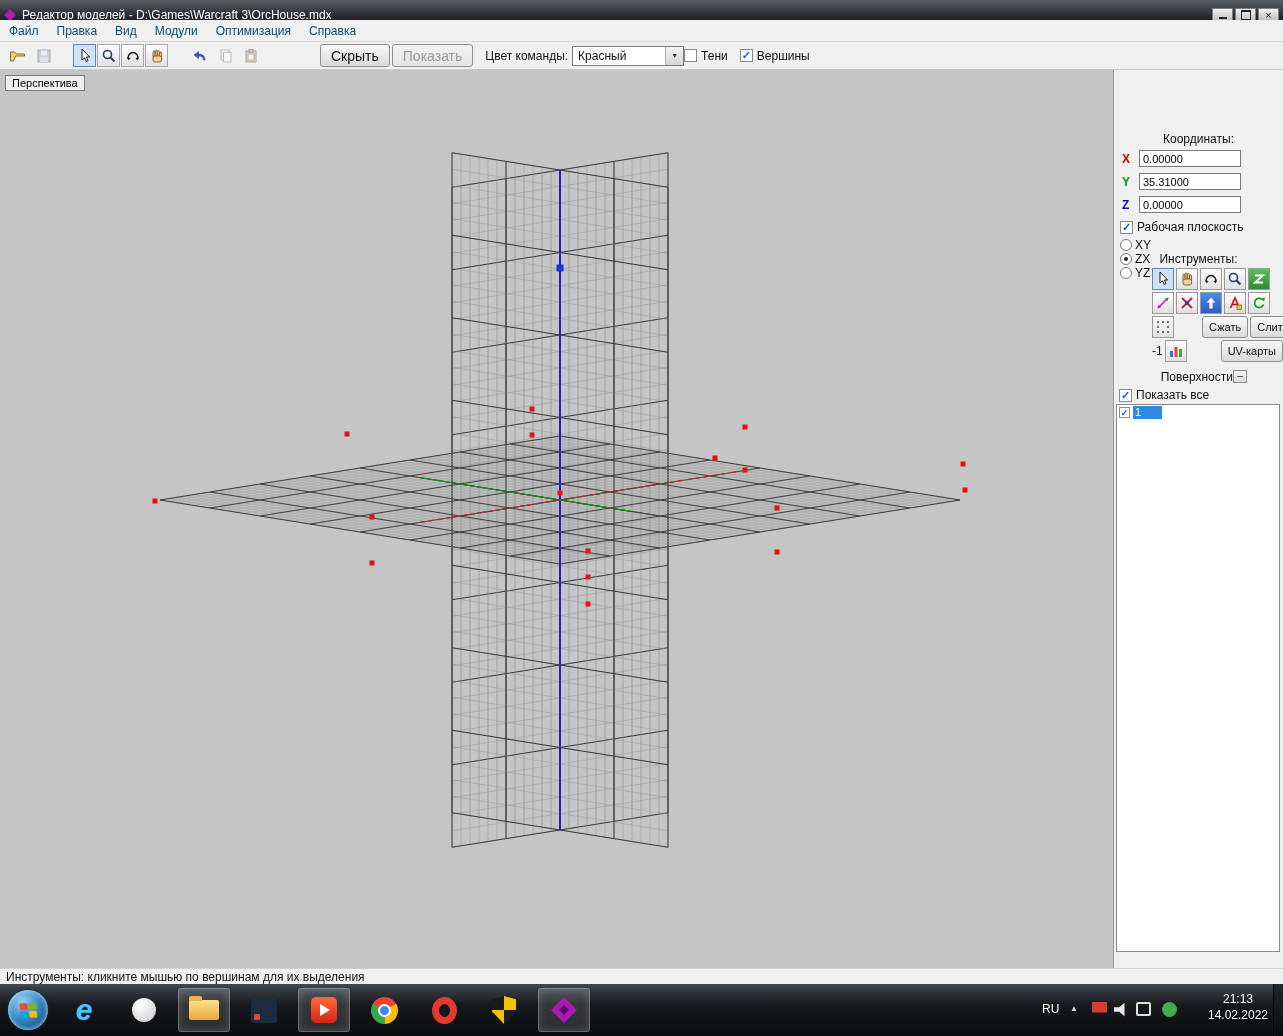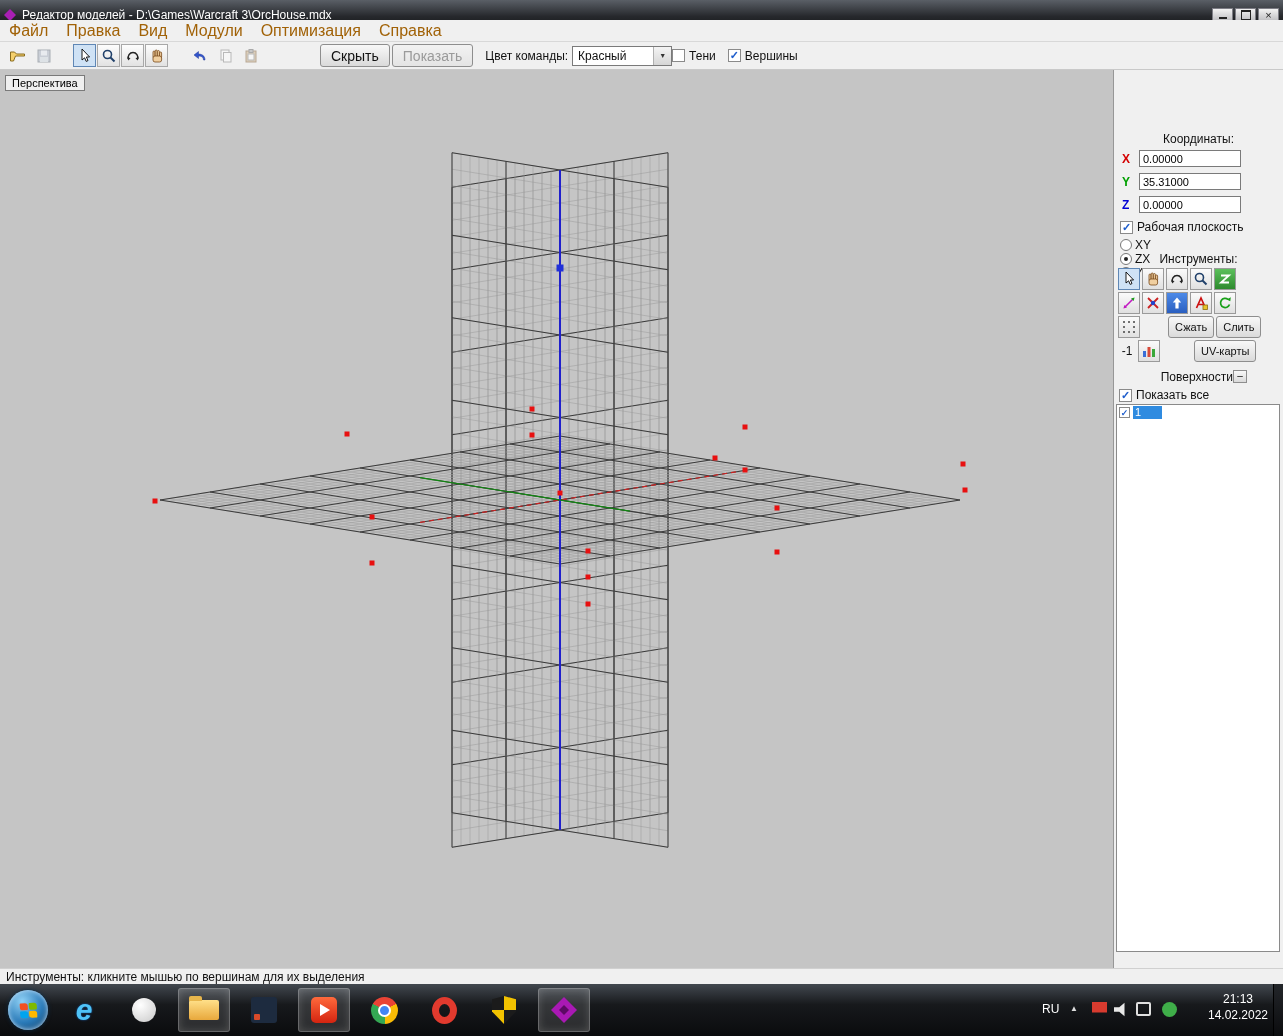--- a/index.html
+++ b/index.html
@@ -15,34 +15,34 @@
   .title-text{flex:1;white-space:nowrap;overflow:hidden;}
   .win-btn{width:21px;height:15px;margin-left:2px;background:linear-gradient(#f2f2f2,#b9b9bd);
     border:1px solid #7d7d85;display:flex;align-items:center;justify-content:center;
     font-size:11px;color:#222;box-sizing:border-box;}
   .win-btn:last-child{margin-right:4px;}
   .glyph-min{width:8px;height:0;border-bottom:2px solid #222;margin-top:6px;}
   .glyph-max{width:8px;height:7px;border:1px solid #222;border-top-width:2px;}
 
   
   .menubar{position:absolute;left:0;top:20px;width:100%;height:22px;background:#f0f0f0;
-    border-bottom:1px solid #d8d8d8;display:flex;align-items:center;font-size:16px;color:#a16207;box-sizing:border-box;}
+    border-bottom:1px solid #d8d8d8;display:flex;align-items:center;font-size:12px;color:#0c4a6e;box-sizing:border-box;}
   .menu-item{padding:3px 9px;cursor:default;}
 
   
   .toolbar{position:absolute;left:0;top:42px;width:100%;height:28px;background:#f0f0f0;
     border-bottom:1px solid #c9c9c9;display:flex;align-items:center;font-size:12px;color:#111;box-sizing:border-box;}
   .tbtn{width:23px;height:23px;display:flex;align-items:center;justify-content:center;flex:none;box-sizing:border-box;}
   .raised{border:1px solid #a8a8a8;background:linear-gradient(#fdfdfd,#e2e2e2);}
   .pressed{border:1px solid #5f87b5;background:#cfe2f5;}
   .disabled{opacity:.45;}
   .push-btn{height:21px;padding:0 10px;border:1px solid #8e8e8e;border-radius:3px;
     background:linear-gradient(#f8f8f8,#dadada);font-size:14px;display:flex;align-items:center;flex:none;}
   .push-btn.disabled{color:#9a9a9a;opacity:1;background:linear-gradient(#f2f2f2,#e4e4e4);}
-  .combo{width:100px;height:20px;border:1px solid #7a7a7a;background:#fff;display:flex;
+  .combo{width:112px;height:20px;border:1px solid #7a7a7a;background:#fff;display:flex;
     align-items:center;font-size:12px;padding-left:5px;box-sizing:border-box;flex:none;}
   .combo-arrow{margin-left:auto;width:17px;height:100%;background:linear-gradient(#f4f4f4,#d6d6d6);
     border-left:1px solid #b0b0b0;display:flex;align-items:center;justify-content:center;font-size:7px;color:#333;}
   .cb{width:13px;height:13px;border:1px solid #8a8a8a;background:#fff;display:inline-flex;
     align-items:center;justify-content:center;font-size:11px;font-weight:bold;color:#1f5ecc;
     box-sizing:border-box;flex:none;}
   .cb-row{display:flex;align-items:center;gap:4px;flex:none;}
 
   
   .viewport{position:absolute;left:0;top:70px;width:1219px;height:898px;background:#c5c5c5;overflow:hidden;}
@@ -59,21 +59,21 @@
   .coord-label{width:13px;font-weight:bold;font-size:12px;}
   .coord-label.x{color:#d40000}.coord-label.y{color:#00a000}.coord-label.z{color:#0000d4}
   .coord-input{width:102px;height:17px;border:1px solid #7a7a7a;background:#fff;font-size:11px;
     padding:1px 3px;font-family:"Liberation Sans",sans-serif;box-sizing:border-box;}
   .radio{width:12px;height:12px;border:1px solid #777;border-radius:50%;background:#fff;
     display:inline-block;position:relative;box-sizing:border-box;flex:none;}
   .radio.sel::after{content:"";position:absolute;left:3px;top:3px;width:4px;height:4px;border-radius:50%;background:#222;}
   .radio-row{display:flex;align-items:center;gap:3px;}
   .plane-radios{position:absolute;left:6px;top:168px;width:158px;display:flex;justify-content:space-between;flex-direction:column;}
   .tool-rows{position:absolute;left:4px;top:198px;width:162px;}
-  .tool-row{display:flex;align-items:center;margin-bottom:2px;}
+  .tool-row{display:flex;align-items:center;margin-bottom:2px;margin-left:34px;}
   .pbtn{width:22px;height:22px;border:1px solid #9a9a9a;background:linear-gradient(#fbfbfb,#e0e0e0);
     display:flex;align-items:center;justify-content:center;margin-right:2px;box-sizing:border-box;flex:none;}
   .pbtn.pressed{border-color:#5f87b5;background:#cfe2f5;}
   .small-btn{height:20px;padding:0 6px;border:1px solid #8e8e8e;border-radius:3px;
     background:linear-gradient(#f8f8f8,#dadada);font-size:11px;display:flex;align-items:center;flex:none;}
   .surfaces-row{position:absolute;left:0;top:300px;width:100%;}
   .mini-btn{position:absolute;right:36px;top:0;width:14px;height:13px;border:1px solid #8e8e8e;
     background:linear-gradient(#f8f8f8,#dadada);font-size:10px;line-height:10px;text-align:center;box-sizing:border-box;}
   .showall{position:absolute;left:5px;top:318px;}
   .listbox{position:absolute;left:2px;top:334px;width:164px;height:548px;background:#fff;

